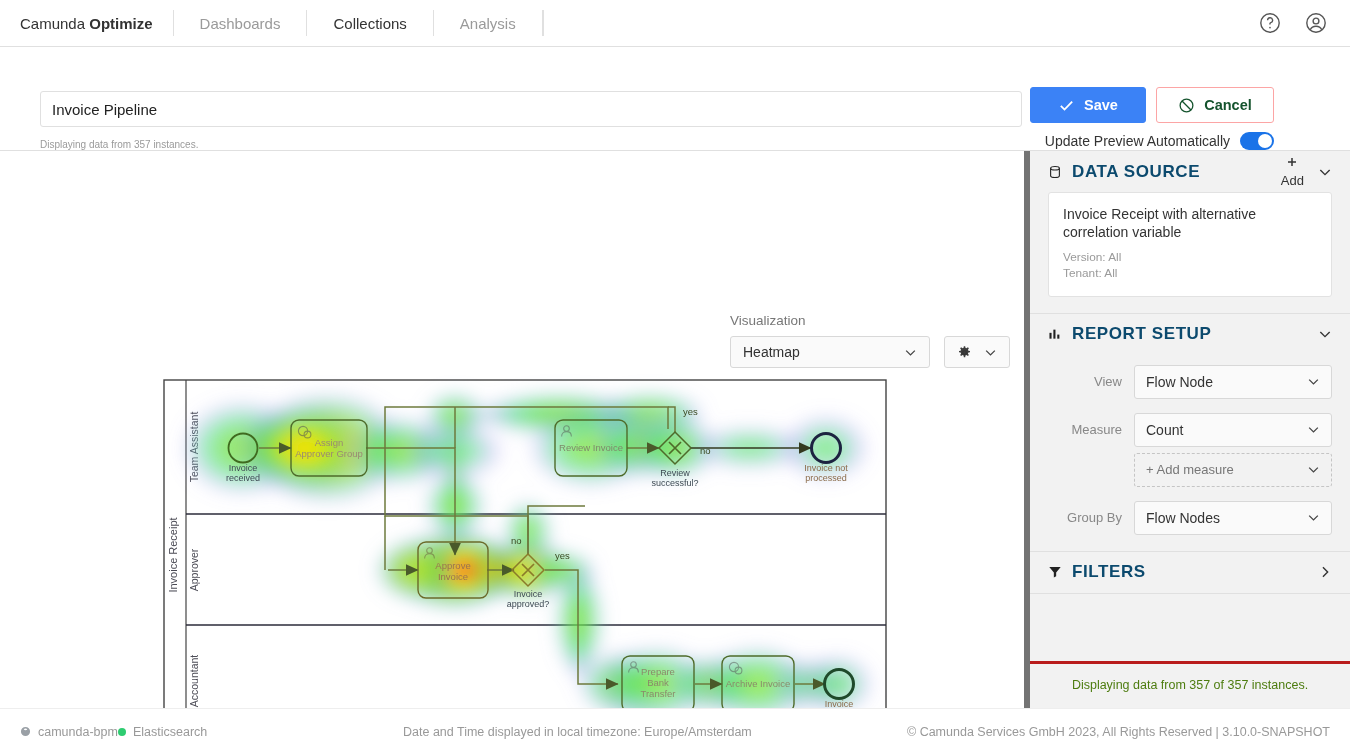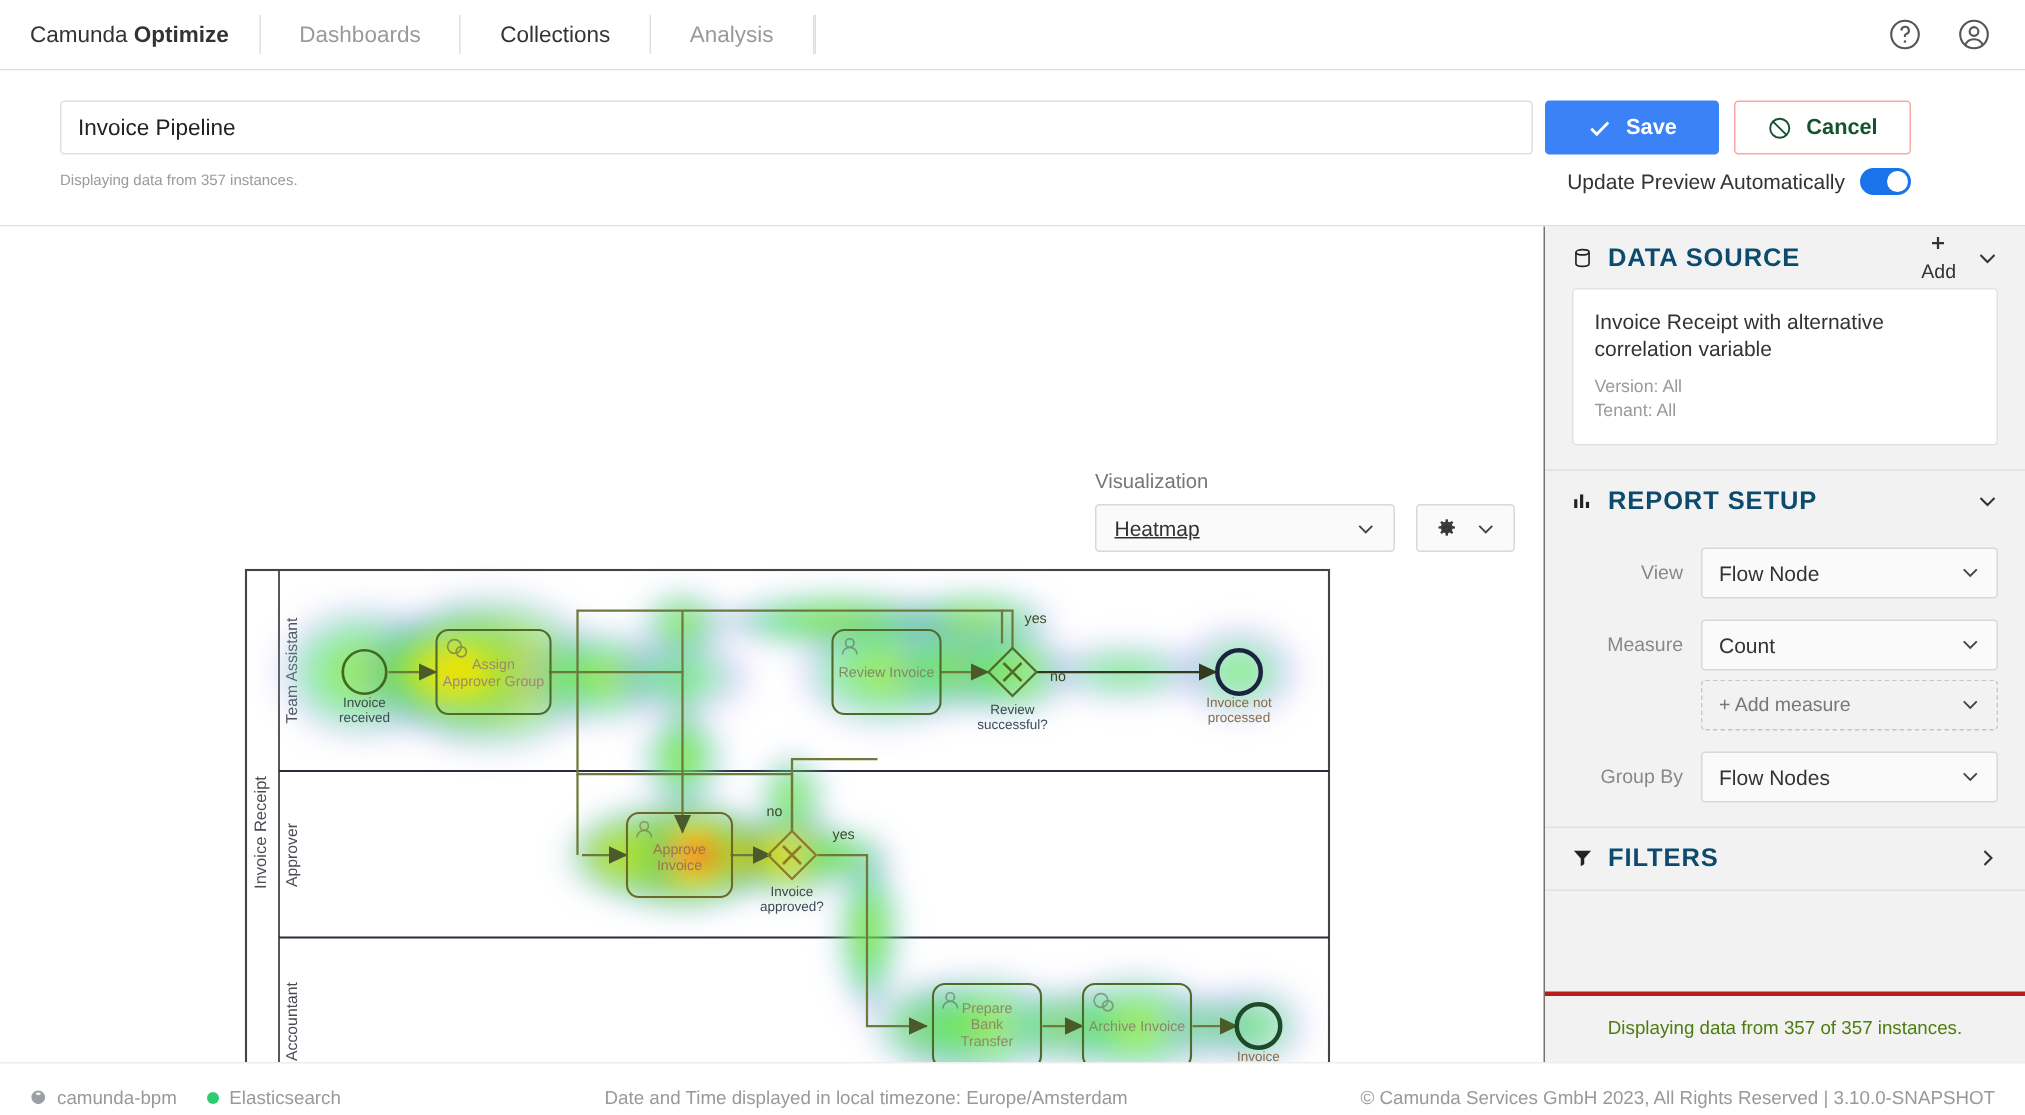--- a/index.html
+++ b/index.html
@@ -35,21 +35,21 @@
   .nav-item.active { color:#333; }
   .header-right {
     margin-left:auto; display:flex; align-items:center;
     gap:22px; padding-right:22px;
   }
   .hicon { width:24px; height:24px; color:#555; cursor:pointer; display:block; }
 
   
   .titlebar {
     height:104px; width:100%;
-    display:flex; align-items:flex-start;
+    display:flex; align-items:flex-end;
     border-bottom:1px solid #e0e0e0;
     background:#fff; padding:20px 20px 0 40px;
     position:relative;
   }
   .title-left { flex:1; max-width:990px; }
   .title-input {
     width:982px; height:36px;
     border:1px solid #e0e0e0; border-radius:3px;
     font-size:15px; color:#222; padding:0 11px;
     font-family:"Liberation Sans", sans-serif;
@@ -82,35 +82,34 @@
     width:14px; height:14px; border-radius:50%; background:#fff;
   }
 
   
   .body {
     display:flex; width:100%; height:557px;
     background:#fff;
   }
   .main {
     flex:1; position:relative; background:#fff;
-    border-right:1px solid #737373;
+    border-right:6px solid #737373;
     overflow:hidden;
   }
 
   .viz-block {
     position:absolute; left:730px; top:162px;
   }
   .viz-label { font-size:13.5px; color:#777; margin-bottom:8px; }
   .viz-controls { display:flex; gap:14px; }
   .select {
     height:32px; border:1px solid #d8d8d8; border-radius:3px;
     background:#fafafa; display:flex; align-items:center;
     padding:8px 12px; font-size:14px; color:#333; cursor:pointer;
     justify-content:space-between;
-    text-decoration:underline;
   }
   .select.viz-select { width:200px; }
   .select.gear-select { width:66px; gap:8px; }
   .chev { width:13px; height:13px; flex:none; color:#444; }
 
   
   .diagram-wrap {
     position:absolute; left:0; top:0; width:100%; height:100%;
   }
 
@@ -172,21 +171,21 @@
   }
 
   
   .footer {
     height:46px; width:100%;
     border-top:1px solid #eee;
     display:flex; align-items:center;
     padding:0 20px; background:#fff;
     font-size:12.5px; color:#999;
   }
-  .foot-left { display:flex; align-items:center; gap:20px; }
+  .foot-left { display:flex; align-items:center; }
   .foot-item { display:flex; align-items:center; gap:7px; }
   .dot { width:8px; height:8px; border-radius:50%; background:#2ecc71; flex:none; }
   .foot-center { position:absolute; left:403px; }
   .foot-right { margin-left:auto; }
 </style>
 </head>
 <body>
 
 <div class="header">
   <div class="brand">

